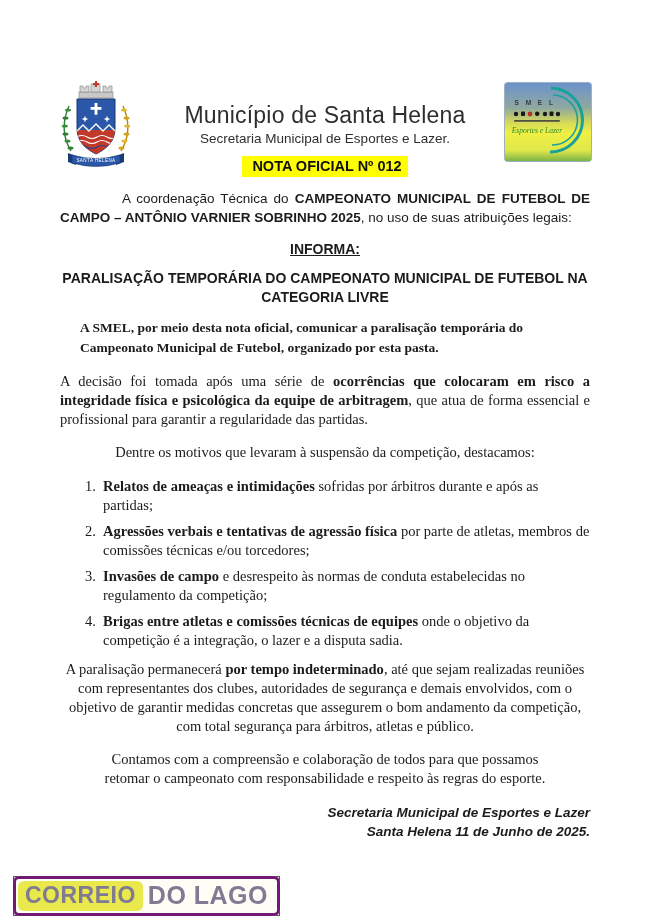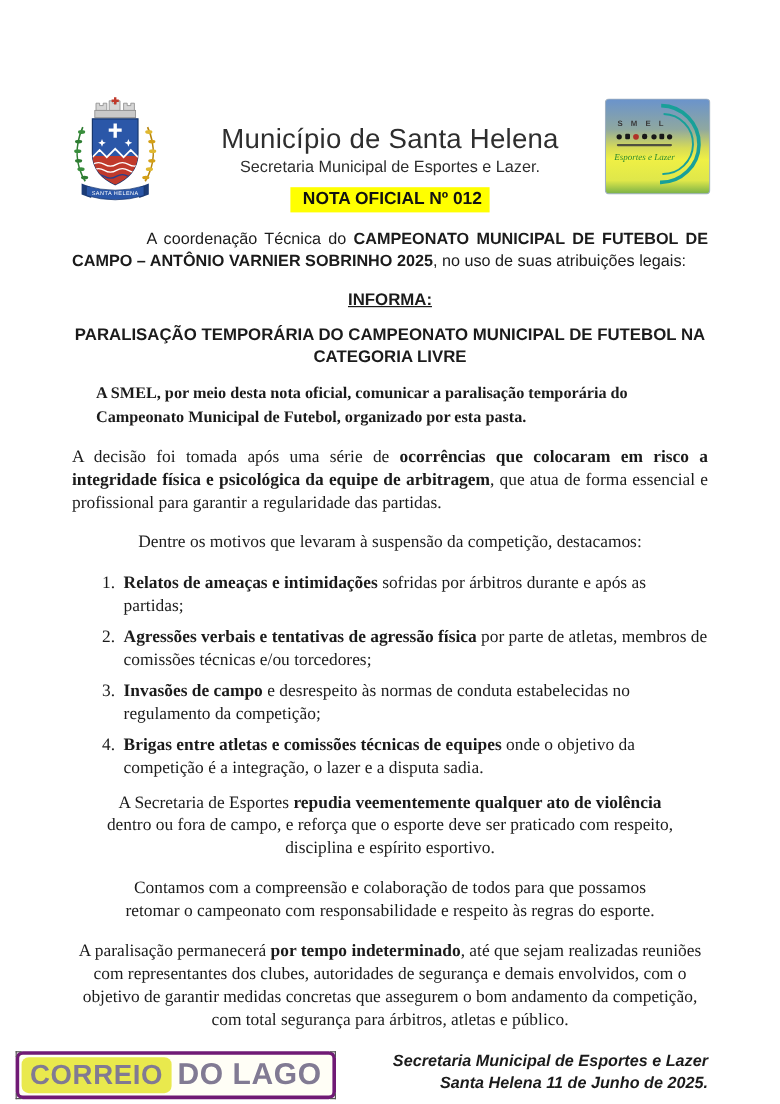--- a/index.html
+++ b/index.html
@@ -235,25 +235,24 @@
 
     <p class="p-serif-left">Dentre os motivos que levaram à suspensão da competição, destacamos:</p>
 
     <ol class="motivos">
       <li><span class="b">Relatos de ameaças e intimidações</span><span> sofridas por árbitros durante e após as partidas;</span></li>
       <li><span class="b">Agressões verbais e tentativas de agressão física</span><span> por parte de atletas, membros de comissões técnicas e/ou torcedores;</span></li>
       <li><span class="b">Invasões de campo</span><span> e desrespeito às normas de conduta estabelecidas no regulamento da competição;</span></li>
       <li><span class="b">Brigas entre atletas e comissões técnicas de equipes</span><span> onde o objetivo da competição é a integração, o lazer e a disputa sadia.</span></li>
     </ol>
 
-    <p class="p-serif-center pad26"><span>A Secretaria de Esportes </span><span class="b">repudia veementemente qualquer ato de violência</span><span> dentro ou fora de campo, e reforça que o esporte deve ser praticado com respeito, disciplina e espírito esportivo.</span></p>
+
+    <p class="p-serif-center pad06"><span>A paralisação permanecerá </span><span class="b">por tempo indeterminado</span><span>, até que sejam realizadas reuniões com representantes dos clubes, autoridades de segurança e demais envolvidos, com o objetivo de garantir medidas concretas que assegurem o bom andamento da competição, com total segurança para árbitros, atletas e público.</span></p>
 
     <p class="p-serif-center pad30">Contamos com a compreensão e colaboração de todos para que possamos retomar o campeonato com responsabilidade e respeito às regras do esporte.</p>
-
-    <p class="p-serif-center pad06"><span>A paralisação permanecerá </span><span class="b">por tempo indeterminado</span><span>, até que sejam realizadas reuniões com representantes dos clubes, autoridades de segurança e demais envolvidos, com o objetivo de garantir medidas concretas que assegurem o bom andamento da competição, com total segurança para árbitros, atletas e público.</span></p>
 
 
     <div class="signature">
       <div>Secretaria Municipal de Esportes e Lazer</div>
       <div>Santa Helena 11 de Junho de 2025.</div>
     </div>
   </div>
 
   <div class="correio">
     <span class="corner-mark cm-tl"></span>

